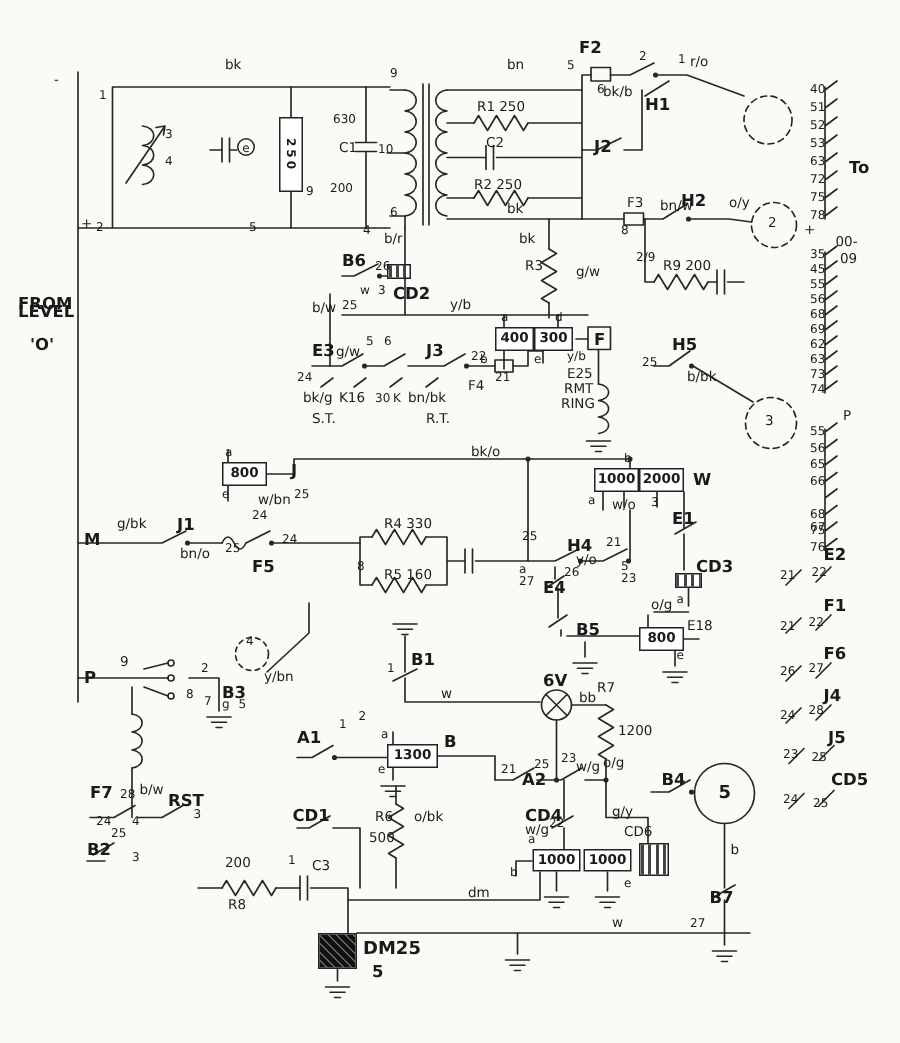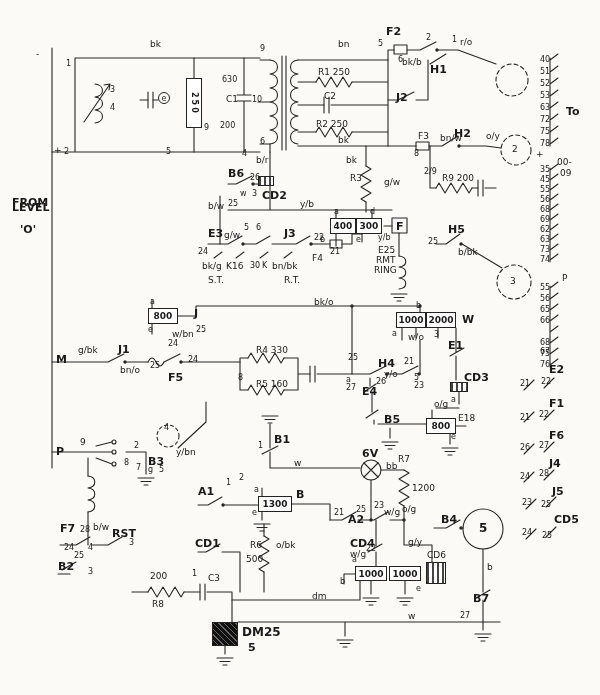--- a/index.html
+++ b/index.html
@@ -489,21 +489,21 @@
 <div class="lbl sm" style="left:88px;top:568px">3</div>
 
 <div class="lbl" style="left:150px;top:572px">200</div>
 <div class="lbl sm" style="left:192px;top:570px">1</div>
 <div class="lbl" style="left:208px;top:574px">C3</div>
 <div class="lbl" style="left:152px;top:600px">R8</div>
 
 <div class="lbl sm" style="left:352px;top:556px">a</div>
 <div class="lbl sm" style="left:340px;top:578px">b</div>
 <div class="lbl sm" style="left:416px;top:585px">e</div>
-<div class="lbl" style="left:427px;top:551px">CD6</div>
+<div class="lbl" style="left:416px;top:551px">CD6</div>
 <div class="lbl" style="left:312px;top:592px">dm</div>
 <div class="lbl" style="left:408px;top:612px">w</div>
 <div class="lbl sm" style="left:460px;top:612px">27</div>
 <div class="lbl b" style="left:473px;top:593px">B7</div>
 <div class="lbl" style="left:487px;top:563px">b</div>
 <div class="lbl bb" style="left:242px;top:626px">DM25</div>
 <div class="lbl b" style="left:248px;top:642px">5</div>
 
 </div>
 

